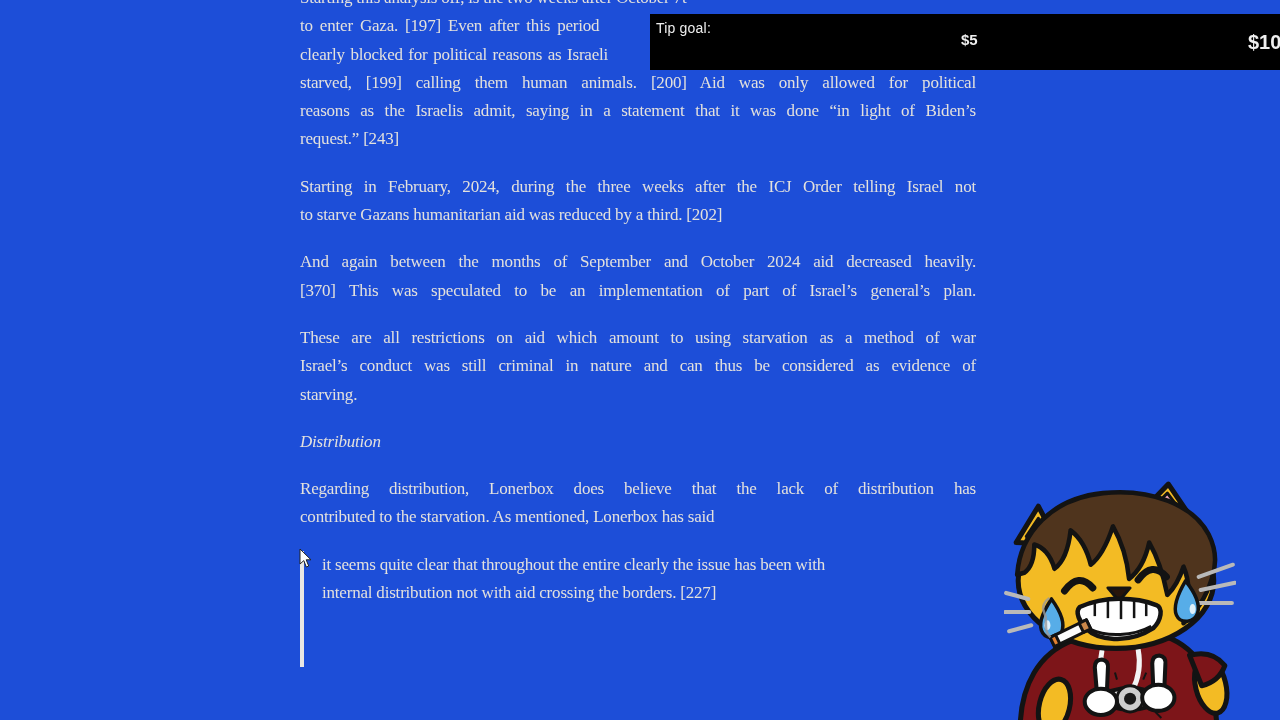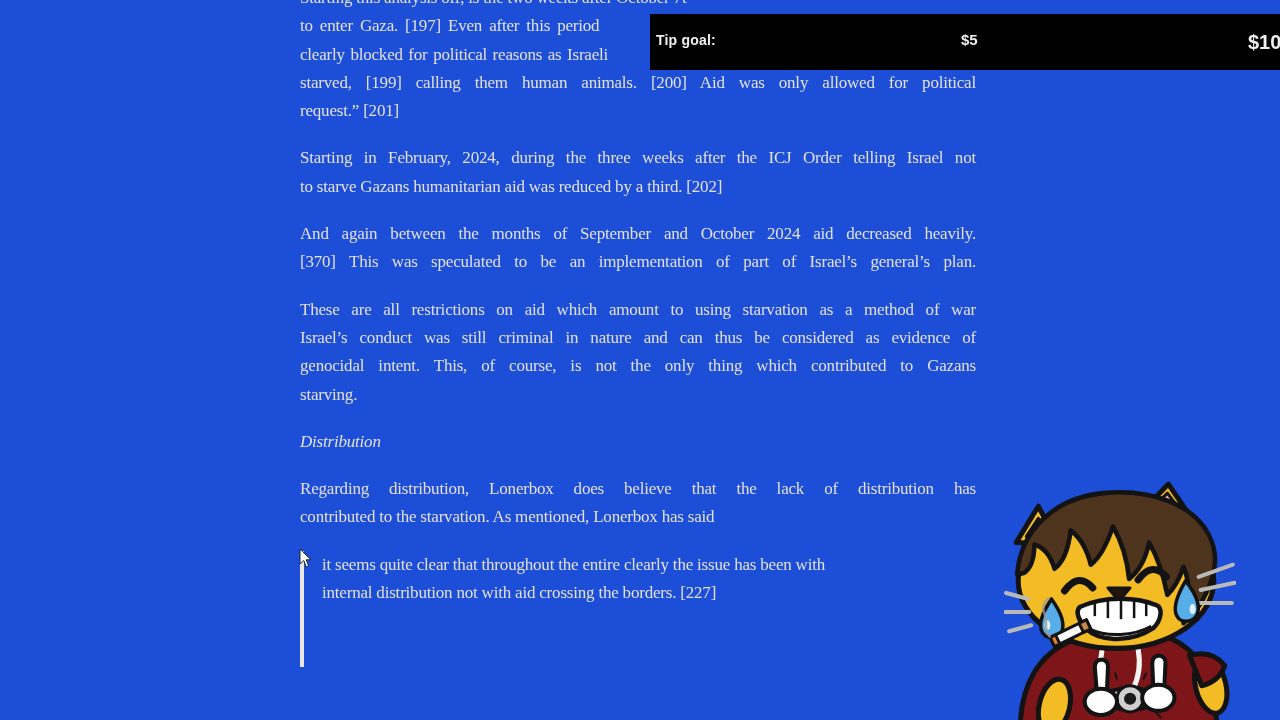--- a/index.html
+++ b/index.html
@@ -11,53 +11,53 @@
        font-size:17px;letter-spacing:-0.2px;}
   .para{margin:0 0 19px 0;}
   .line{line-height:28.3px;min-height:28.3px;}
   .line.just{text-align:justify;text-align-last:justify;}
   .para.h .line{font-style:italic;}
   .para.q{border-left:4px solid #e9e7e3;padding-left:18px;padding-bottom:60px;margin-bottom:0;}
 
   
   .tip{position:absolute;left:650px;top:14px;width:640px;height:56px;background:#000;
        font-family:"Liberation Sans","DejaVu Sans",sans-serif;color:#efefef;}
-  .tip .lbl{position:absolute;left:6px;top:18px;font-size:14px;font-weight:700;letter-spacing:.2px;}
+  .tip .lbl{position:absolute;left:6px;top:6px;font-size:14px;font-weight:400;letter-spacing:.2px;}
   .tip .cur{position:absolute;left:311px;top:17px;font-size:15px;font-weight:600;}
   .tip .goal{position:absolute;left:598px;top:17px;font-size:20px;font-weight:700;}
 
   .mascot{position:absolute;left:1004px;top:478px;width:232px;height:247px;}
   .cursor{position:absolute;left:299px;top:549px;width:14px;height:20px;}
 </style>
 </head>
 <body>
 
 <div class="stage">
 
   <div class="doc">
     <div id="doc-body">
         <div class="para p">
           <div class="line">Starting this analysis off, is the two weeks after October 7t</div>
           <div class="line" style="word-spacing: 3px;">to enter Gaza. [197] Even after this period</div>
           <div class="line" style="word-spacing: 1.5px;">clearly blocked for political reasons as Israeli</div>
           <div class="line just">starved, [199] calling them human animals. [200] Aid was only allowed for political</div>
-          <div class="line">request.” [201]</div>
+          <div class="line just">reasons as the Israelis admit, saying in a statement that it was done “in light of Biden’s</div>
+          <div class="line">request.” [243]</div>
         </div>
         <div class="para p">
           <div class="line just">Starting in February, 2024, during the three weeks after the ICJ Order telling Israel not</div>
           <div class="line">to starve Gazans humanitarian aid was reduced by a third. [202]</div>
         </div>
         <div class="para p">
           <div class="line just">And again between the months of September and October 2024 aid decreased heavily.</div>
           <div class="line just">[370] This was speculated to be an implementation of part of Israel’s general’s plan.</div>
         </div>
         <div class="para p">
           <div class="line just">These are all restrictions on aid which amount to using starvation as a method of war</div>
           <div class="line just">Israel’s conduct was still criminal in nature and can thus be considered as evidence of</div>
-          <div class="line just">genocidal intent. This, of course, is not the only thing which contributed to Gazans</div>
           <div class="line">starving.</div>
         </div>
         <div class="para h">
           <div class="line">Distribution</div>
         </div>
         <div class="para p">
           <div class="line just">Regarding distribution, Lonerbox does believe that the lack of distribution has</div>
           <div class="line">contributed to the starvation. As mentioned, Lonerbox has said</div>
         </div>
         <div class="para q">

